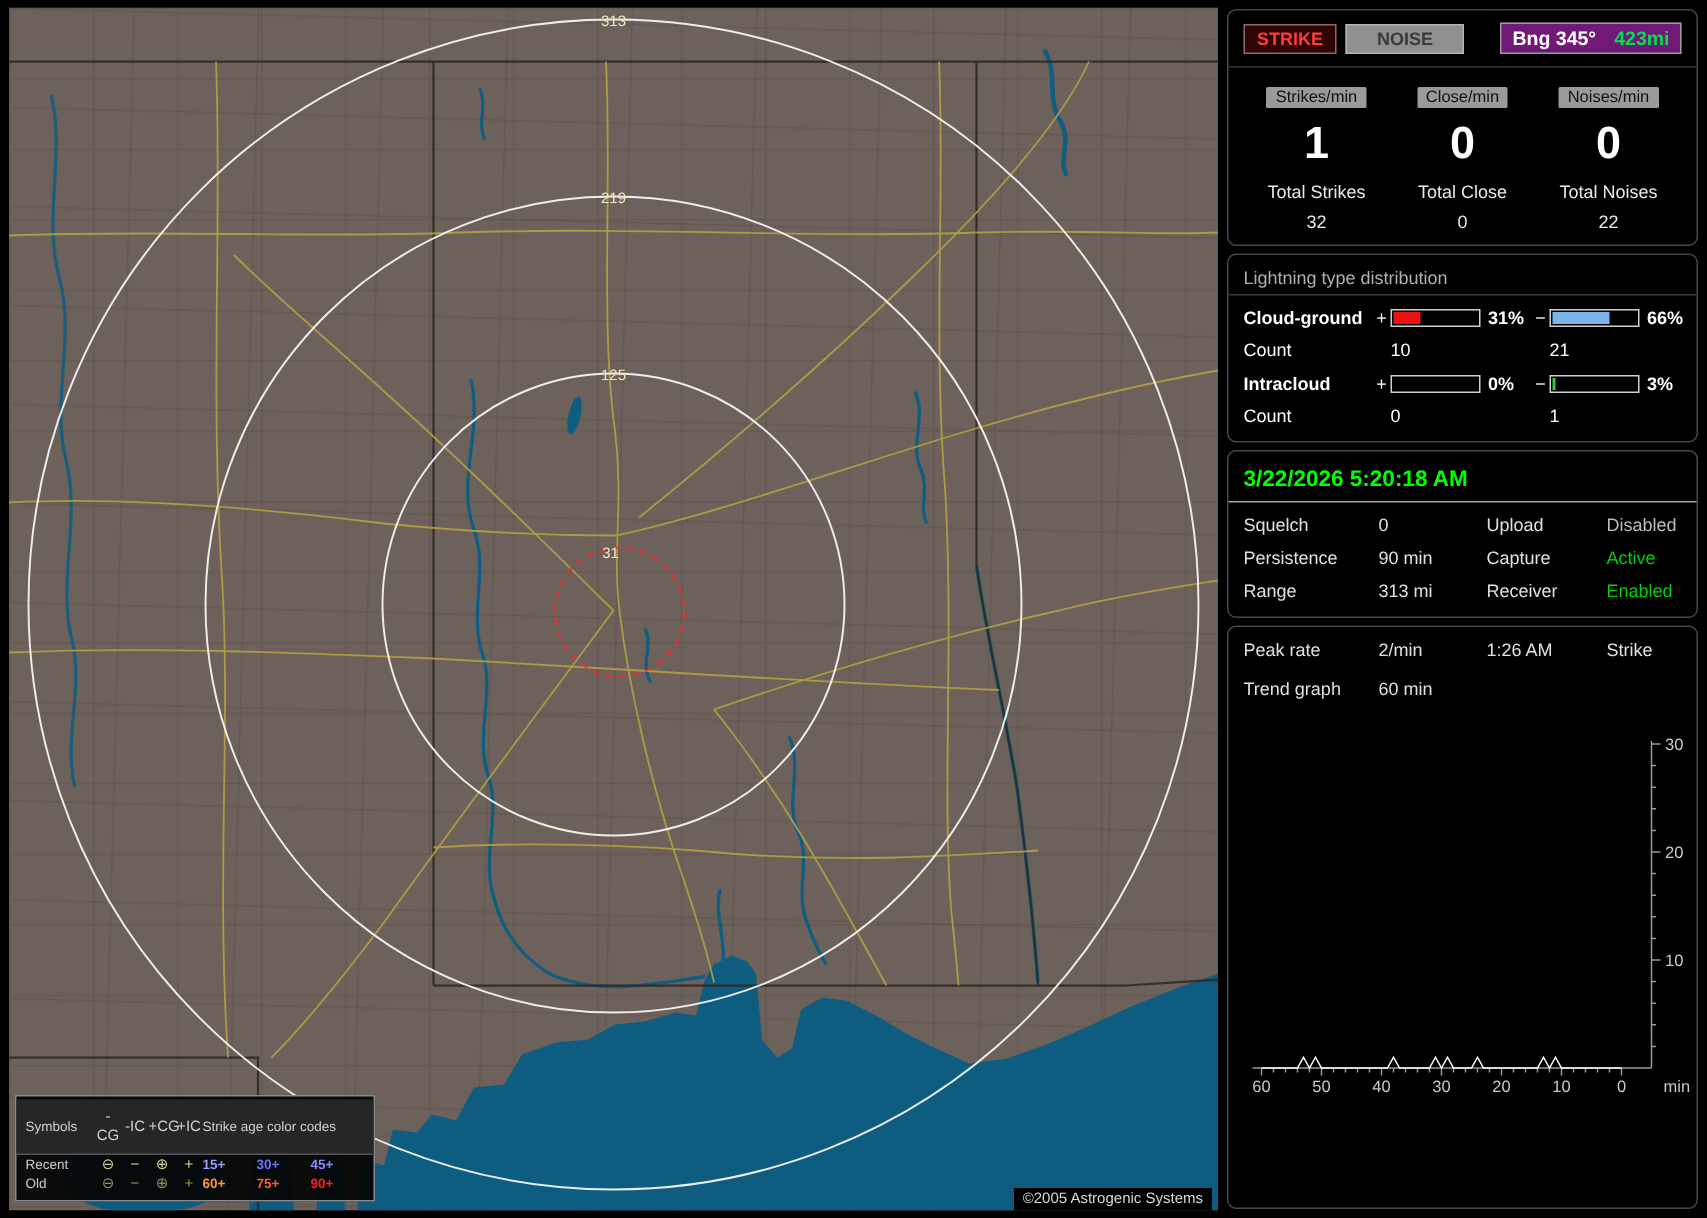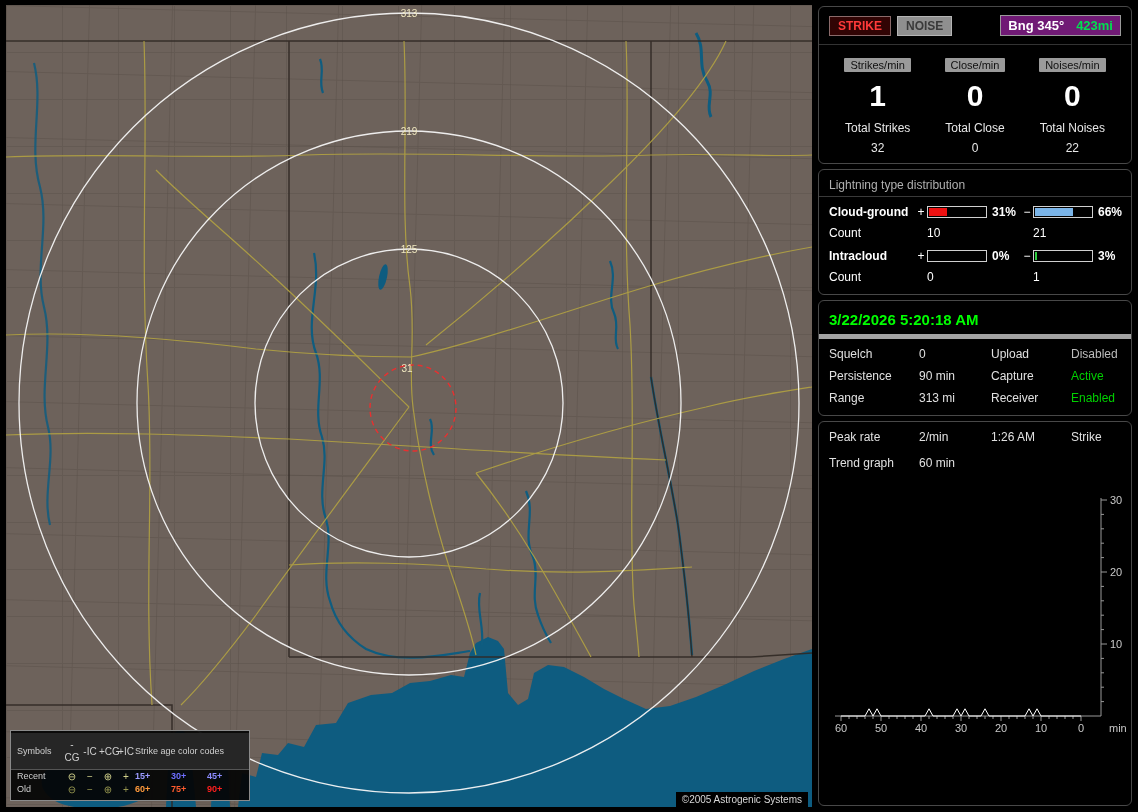--- a/index.html
+++ b/index.html
@@ -27,21 +27,21 @@
         display:flex;flex-direction:column;gap:5px;}
   .box{background:#000;border:1px solid #484848;border-radius:6px;
        padding:8px 10px;box-sizing:border-box;}
   #trend-box{flex:1;padding:8px 4px 8px 10px;display:flex;flex-direction:column;}
 
   .btnrow{display:flex;align-items:center;gap:6px;margin:0 -10px;
           padding:0 10px 8px;border-bottom:1px solid #333;}
   .strike-btn{background:#310404;border:1px solid #8a6a6a;color:#ff3a3a;
               font-weight:bold;font-size:12px;padding:2px 8px;cursor:pointer;}
   .noise-btn{background:#8f8f8f;border:1px solid #b5b5b5;color:#3a3a3a;
-             font-weight:bold;font-size:12px;padding:2px 8px;cursor:pointer;}
+             font-weight:bold;font-size:12px;padding:2px 20px;cursor:pointer;}
   .bearing{margin-left:auto;border:1px solid #9a9a9a;background:#701a75;
            padding:2px 7px;display:flex;gap:12px;font-weight:bold;font-size:13px;}
   .bearing .bng{color:#fff;}
   .bearing .dist{color:#00e050;}
 
   .counters{display:grid;grid-template-columns:1fr 1fr 1fr;text-align:center;margin-top:10px;}
   .badge{background:#9a9a9a;color:#101010;font-size:11px;padding:1px 6px;
          display:inline-block;border-radius:1px;cursor:pointer;}
   .big{font-size:30px;font-weight:bold;color:#fff;margin-top:6px;}
   .tlabel{font-size:12px;color:#e8e8e8;margin-top:8px;}
@@ -53,21 +53,21 @@
         align-items:center;font-size:12px;color:#fff;margin-bottom:7px;}
   .dname{font-weight:bold;}
   .sign{text-align:center;}
   .bar{height:10px;border:1px solid #d0d0d0;background:#000;position:relative;}
   .bar i{position:absolute;left:1px;top:1px;bottom:1px;display:block;}
   .pct{font-weight:bold;padding-left:5px;}
   .crow{display:grid;grid-template-columns:98px 106px auto;font-size:12px;
         color:#fff;margin-bottom:9px;}
 
   .dtime{color:#00ff00;font-weight:bold;font-size:15px;margin:0 -10px 8px;
-         padding:2px 10px 6px;border-bottom:5px solid #a3a3a3;}
+         padding:2px 10px 6px;border-bottom:1px solid #a3a3a3;}
   .srow{display:grid;grid-template-columns:90px 72px 80px auto;
         font-size:12px;color:#e0e0e0;margin-bottom:8px;}
 
   #trend-svg{margin-top:8px;}
 </style>
 </head>
 <body>
 
 <div id="map-wrap">
   <svg id="map" width="806" height="802" viewBox="0 0 806 802">

